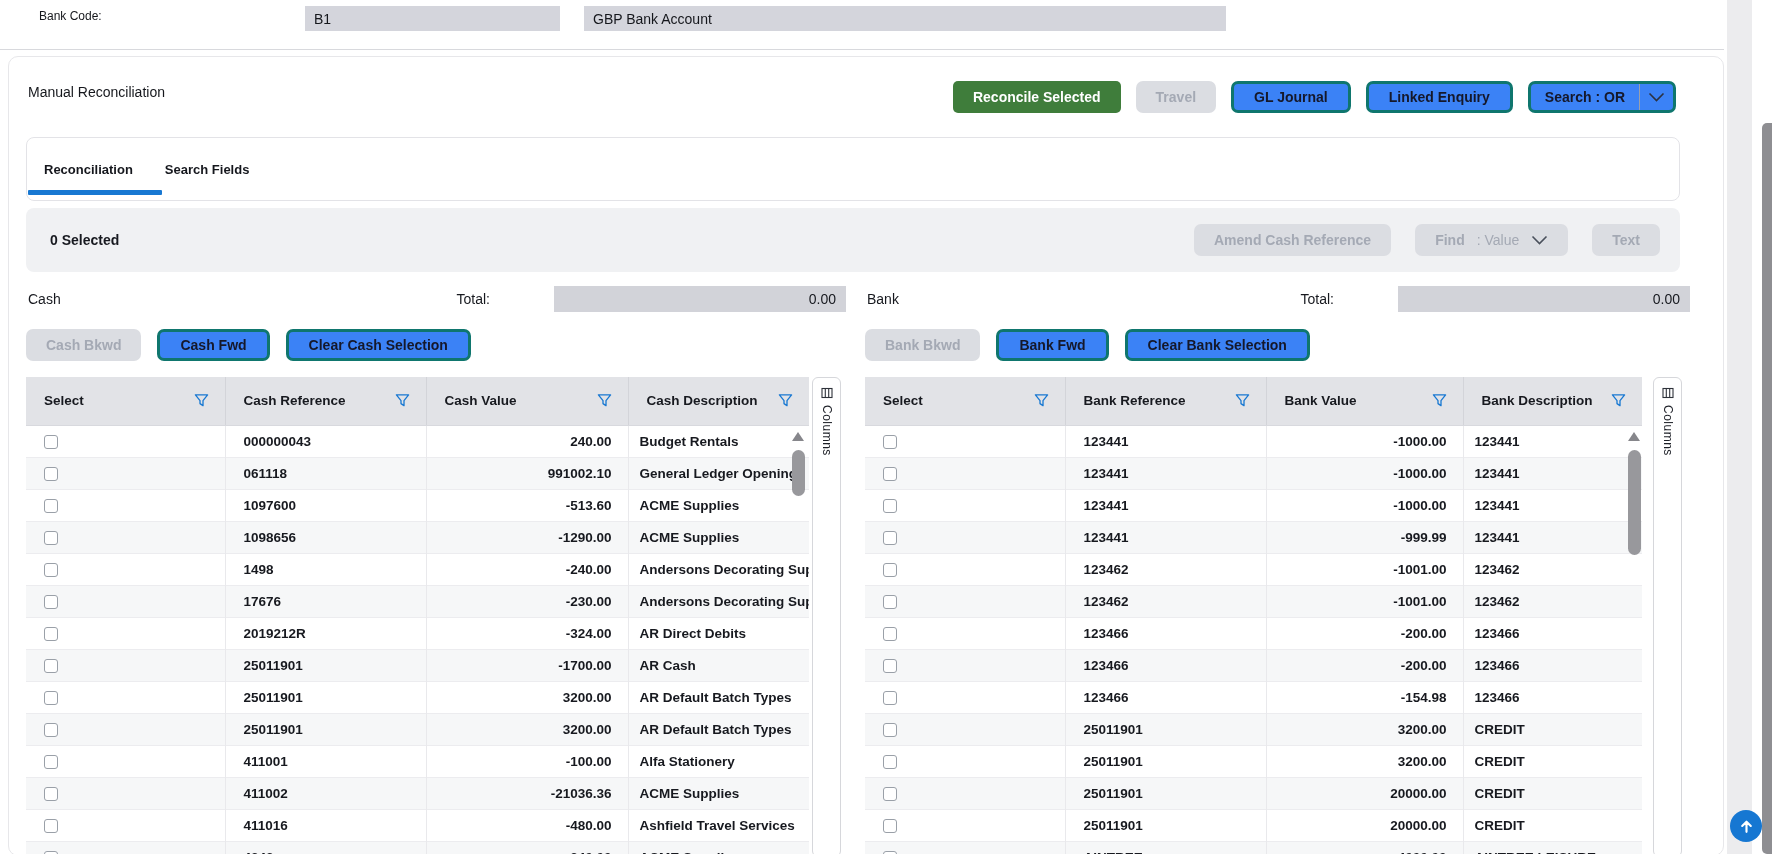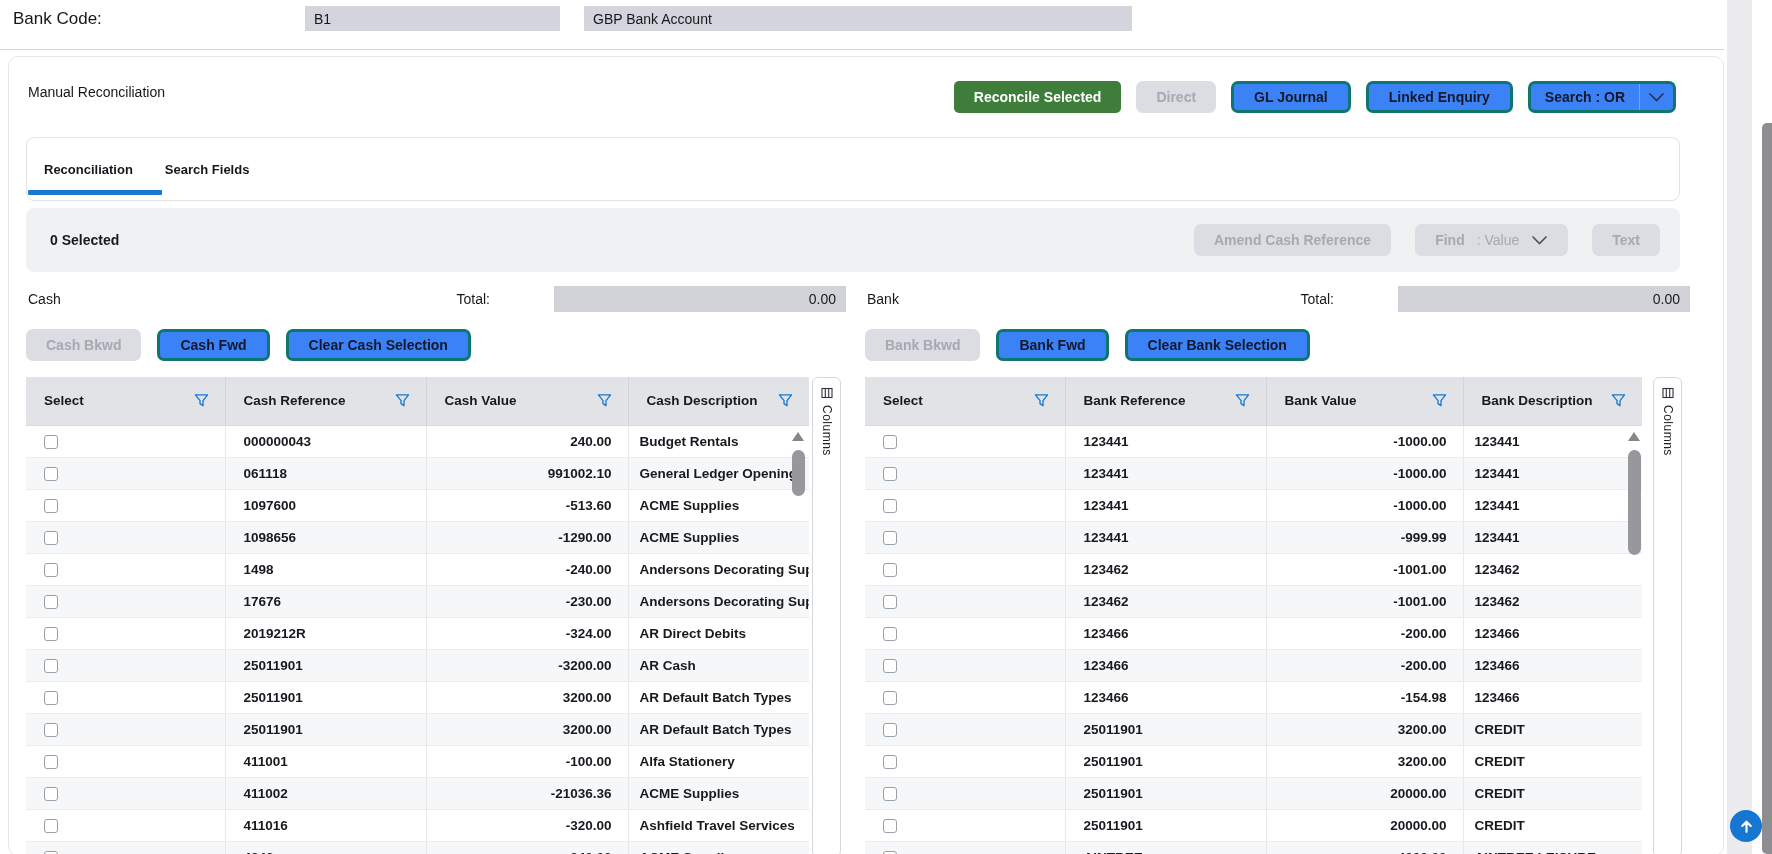--- a/index.html
+++ b/index.html
@@ -2,25 +2,25 @@
 <html><head>
 <meta charset="utf-8">
 <style>
   * { margin:0; padding:0; box-sizing:border-box; }
   html,body { width:1772px; height:854px; overflow:hidden; background:#fff;
     font-family:"Liberation Sans", sans-serif; color:#17191f; }
 
   
   .topbar { position:absolute; left:0; top:0; width:1724px; height:50px; background:#fff;
     border-bottom:1px solid #d8d9dd; }
-  .topbar-label { position:absolute; left:13px; top:9px; font-size:17px; color:#15171c; }
+  .topbar-label { position:absolute; left:39px; top:9px; font-size:12px; color:#15171c; }
   .gray-field { background:#d4d5dc; color:#15171c; font-size:14px; display:flex; align-items:center;
     padding:0 9px; height:25px; white-space:nowrap; overflow:hidden; }
   .f-code  { position:absolute; left:305px; top:6px; width:255px;text-align:right; }
-  .f-name  { position:absolute; left:584px; top:6px; width:548px; }
+  .f-name  { position:absolute; left:584px; top:6px; width:642px; }
 
   
   .card { position:absolute; left:8px; top:56px; width:1716px; height:800px; background:#fff;
     border:1px solid #e7e7ea; border-radius:10px; overflow:hidden; }
   .page-title { position:absolute; left:19px; top:27px; font-size:14px; font-weight:500; color:#15171c; }
   .actions { position:absolute; right:47px; top:24px; height:32px; display:flex; gap:15px; }
   .btn { height:32px; display:inline-flex; align-items:center; justify-content:center;
     font-size:14px; font-weight:700; border-radius:7px; padding:0 20px; white-space:nowrap;
     background:#3b82f6; border:3px solid #0f766e; color:#15182a; cursor:pointer; }
   .btn.green { background:#3f7d3b; border:none; color:#fff; border-radius:5px; }
@@ -109,21 +109,21 @@
   <div class="gray-field f-code">B1</div>
   <div class="gray-field f-name">GBP Bank Account</div>
 </div>
 
 <div class="card">
 
   <div class="page-title">Manual Reconciliation</div>
 
   <div class="actions">
     <button class="btn green">Reconcile Selected</button>
-    <button class="btn disabled">Direct</button>
+    <button class="btn disabled">Travel</button>
     <button class="btn">GL Journal</button>
     <button class="btn">Linked Enquiry</button>
     <button class="btn split">
       <span class="split-label">Search : OR</span>
       <span class="chev-box">
           <svg width="17" height="10" viewBox="0 0 17 10">
     <polyline points="1.5,1.5 8.5,8.5 15.5,1.5" fill="none" stroke="#2c3140" stroke-width="1.6"></polyline>
   </svg>
         </span>
     </button>
@@ -237,21 +237,21 @@
           </tr>
           <tr>
             <td class="c-sel"><span class="cb"></span></td>
             <td class="c-ref">2019212R</td>
             <td class="c-val">-324.00</td>
             <td class="c-desc">AR Direct Debits</td>
           </tr>
           <tr>
             <td class="c-sel"><span class="cb"></span></td>
             <td class="c-ref">25011901</td>
-            <td class="c-val">-3200.00</td>
+            <td class="c-val">-1700.00</td>
             <td class="c-desc">AR Cash</td>
           </tr>
           <tr>
             <td class="c-sel"><span class="cb"></span></td>
             <td class="c-ref">25011901</td>
             <td class="c-val">3200.00</td>
             <td class="c-desc">AR Default Batch Types</td>
           </tr>
           <tr>
             <td class="c-sel"><span class="cb"></span></td>
@@ -267,21 +267,21 @@
           </tr>
           <tr>
             <td class="c-sel"><span class="cb"></span></td>
             <td class="c-ref">411002</td>
             <td class="c-val">-21036.36</td>
             <td class="c-desc">ACME Supplies</td>
           </tr>
           <tr>
             <td class="c-sel"><span class="cb"></span></td>
             <td class="c-ref">411016</td>
-            <td class="c-val">-320.00</td>
+            <td class="c-val">-480.00</td>
             <td class="c-desc">Ashfield Travel Services</td>
           </tr>
           <tr>
             <td class="c-sel"><span class="cb"></span></td>
             <td class="c-ref">4242</td>
             <td class="c-val">-240.00</td>
             <td class="c-desc">ACME Supplies</td>
           </tr>
         </tbody>
     </table>

